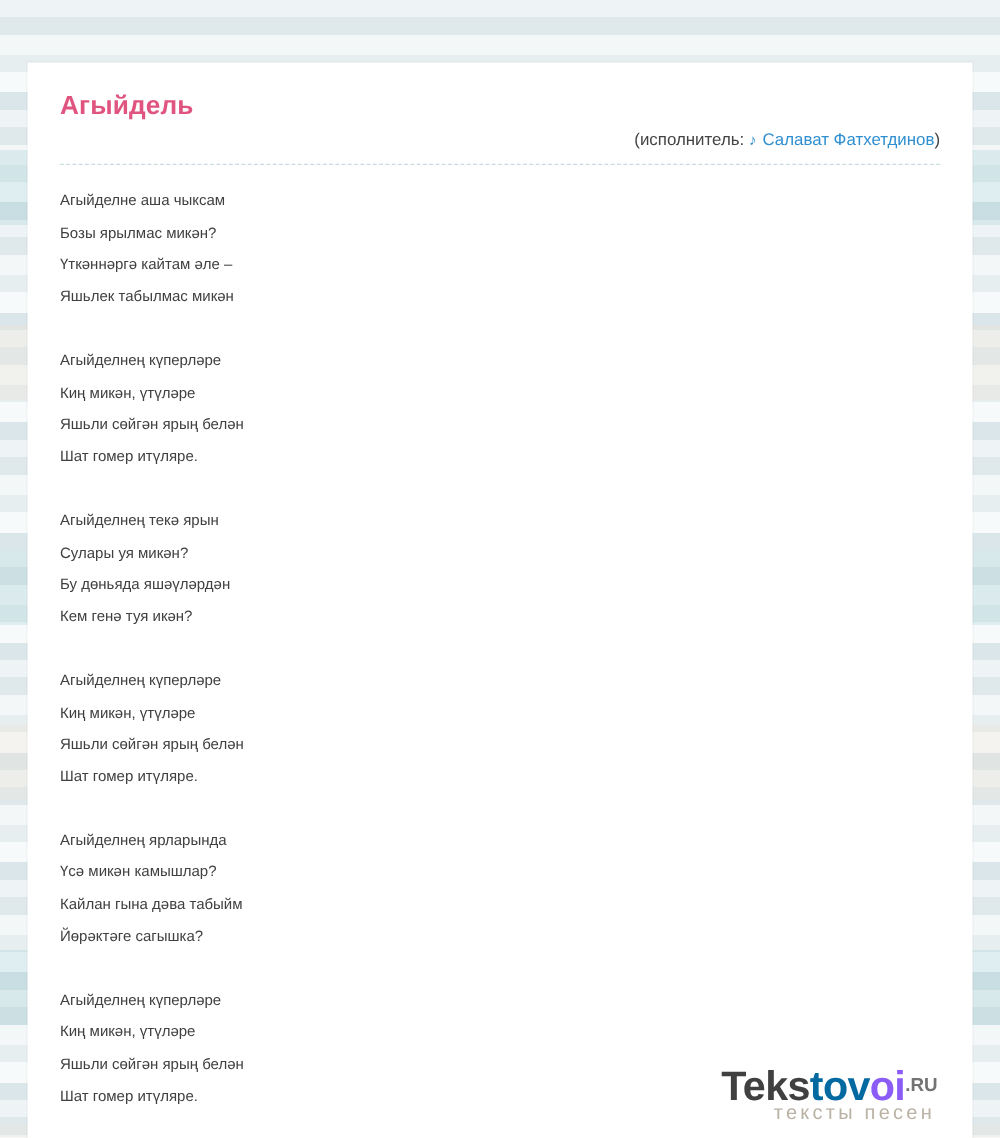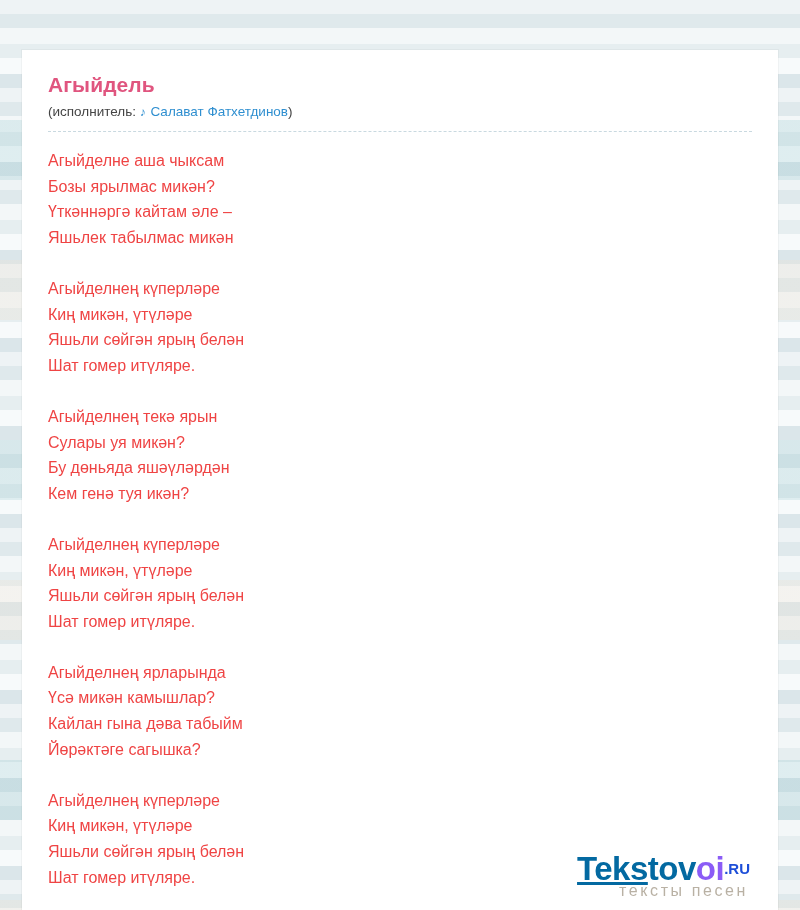--- a/index.html
+++ b/index.html
@@ -71,59 +71,60 @@
     letter-spacing: 0.1px;
   }
 
   .performer-line {
     font-size: 13.5px;
     color: #444444;
     line-height: 18px;
     padding-bottom: 10px;
     border-bottom: 1px dashed #c9d9e0;
     margin-bottom: 16px;
+    text-align: right;
   }
   .performer-link {
     color: #2f8fd0;
     text-decoration: none;
   }
   .note-icon {
     color: #2f8fd0;
     font-size: 12px;
     padding-right: 1px;
   }
 
   .lyrics {
-    font-size: 16px;
-    color: #ef4444;
+    font-size: 12px;
+    color: #404040;
     line-height: 25.6px;
     white-space: pre-wrap;
     margin: 0;
     font-family: "Liberation Sans", sans-serif;
   }
 
   
   .logo {
     position: absolute;
     right: 28px;
     bottom: 18px;
     text-align: right;
     user-select: none;
   }
   .logo-main {
     font-size: 33px;
     font-weight: bold;
     line-height: 34px;
     letter-spacing: -0.5px;
   }
-  .logo-teks { color: #0369a1; text-decoration: underline; }
+  .logo-teks { color: #404040; }
   .logo-tov  { color: #0369a1; }
   .logo-oi   { color: #8b5cf6; }
   .logo-ru {
-    color: #1d4ed8;
+    color: #737373;
     font-size: 15px;
     font-weight: bold;
     vertical-align: top;
     letter-spacing: 0;
     text-align: right;
   }
   .logo-sub {
     color: #b9b1a4;
     font-size: 16px;
     letter-spacing: 2.6px;

